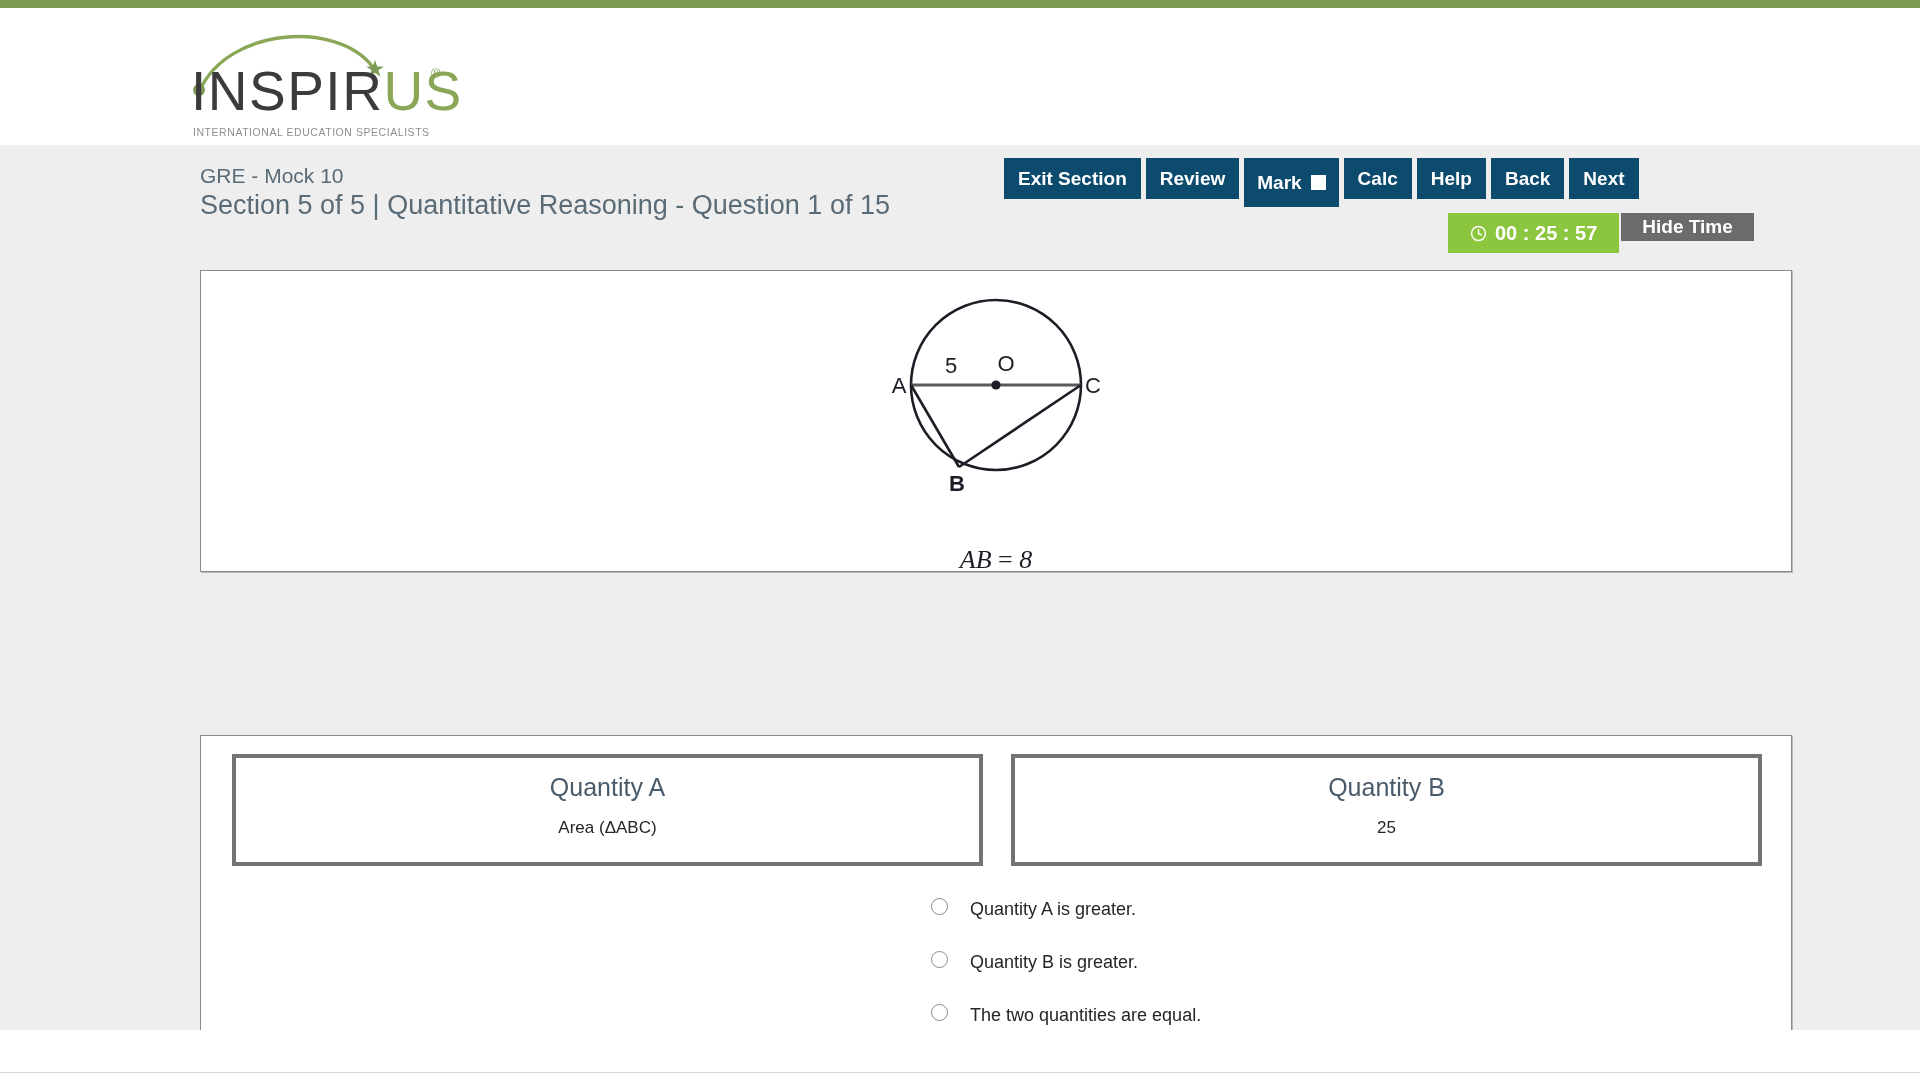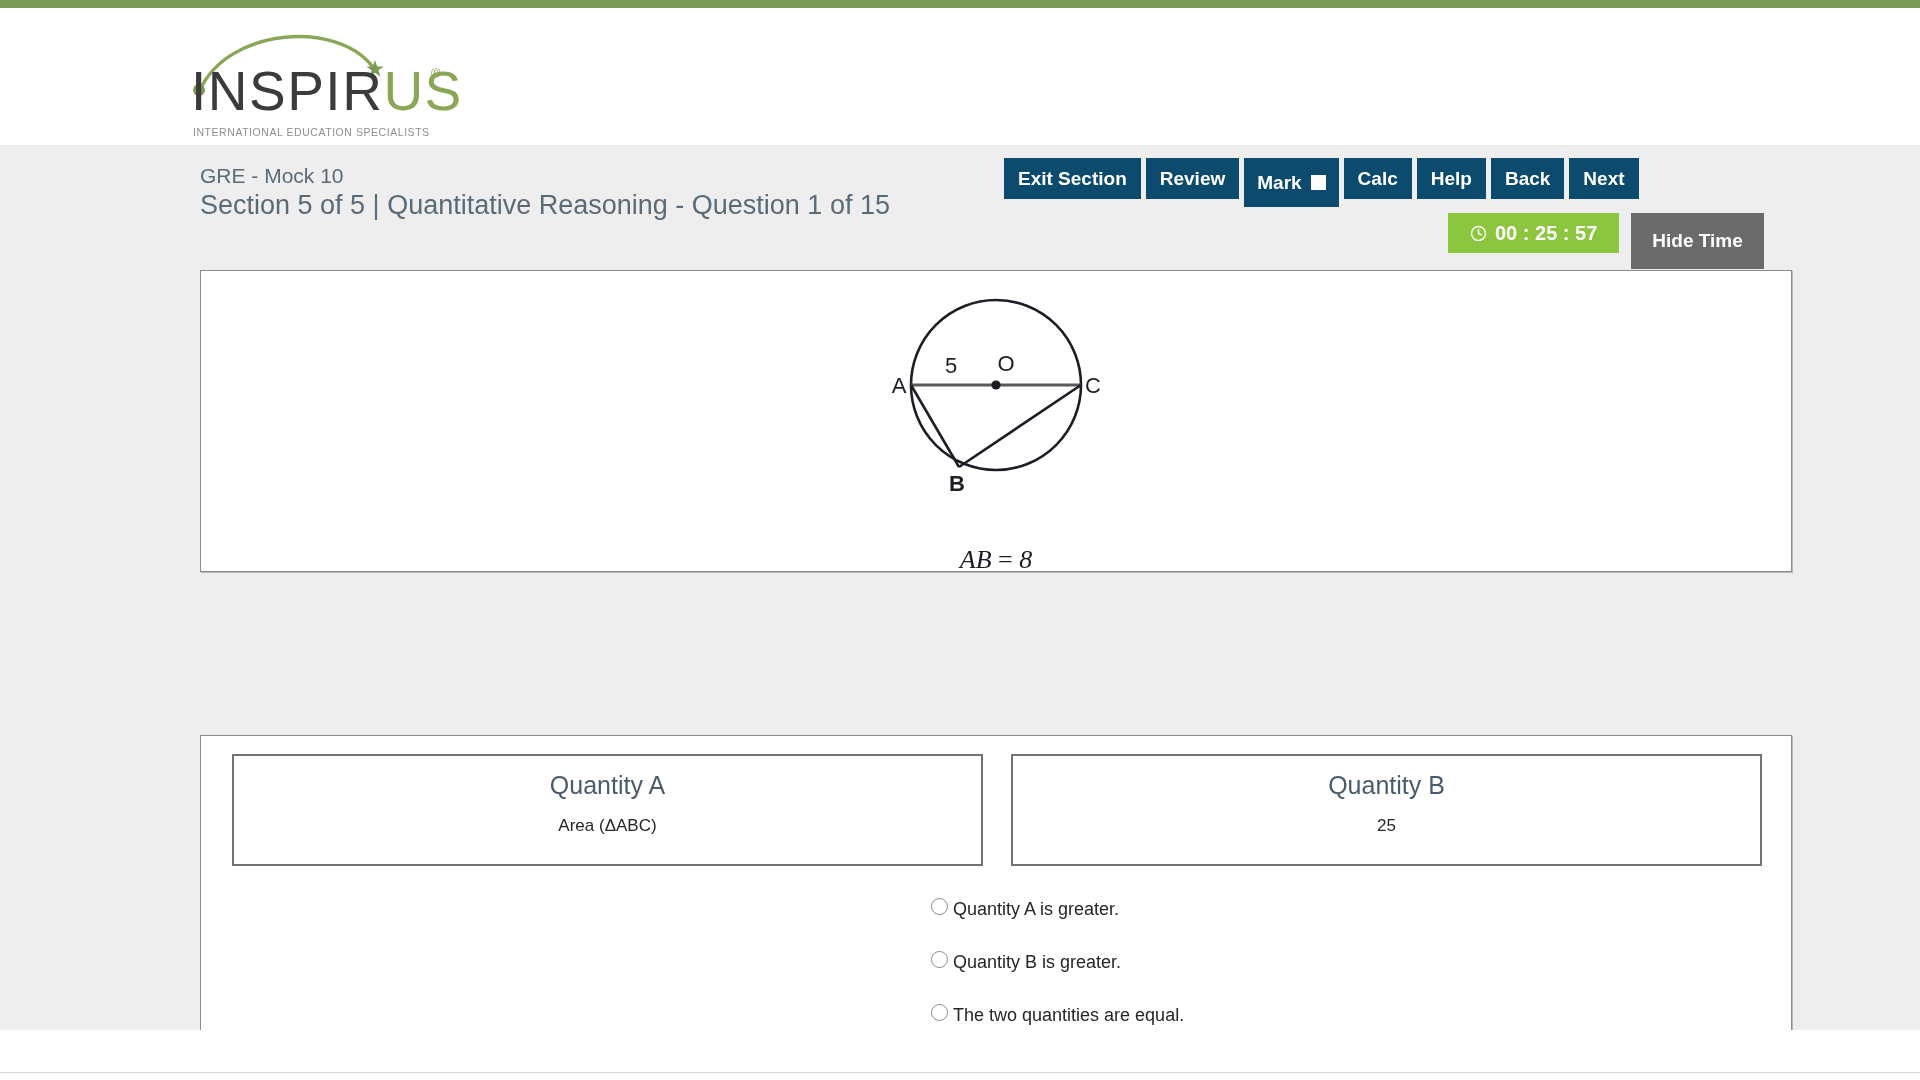--- a/index.html
+++ b/index.html
@@ -89,36 +89,36 @@
     padding: 0 13px; gap: 9px;
   }
   .mark-box {
     width: 15px; height: 15px; background: #ffffff;
     display: inline-block;
   }
 
   
   .timer-row {
     position: absolute; left: 1448px; top: 68px;
-    display: flex; gap: 12px; align-items: stretch;
+    display: flex; gap: 2px; align-items: stretch;
   }
   .timer {
     background: #8cc63e; color: #fff;
     font-size: 20px; font-weight: bold;
     display: flex; align-items: center; justify-content: center;
     gap: 8px;
     padding: 0 22px; height: 40px;
     white-space: nowrap;
   }
   .clock-ico { display:flex; align-items:center; }
   .hide-time {
     background: #6b6b6b; color: #fff;
     font-size: 19px; font-weight: bold;
     display: flex; align-items: center; justify-content: center;
-    padding: 0 21px; height: 56px;
+    padding: 0 21px; height: 28px;
     cursor: pointer; white-space: nowrap;
   }
 
   
   .panel {
     position: absolute; background: #ffffff;
     border: 1px solid #8a8a8a;
     box-shadow: 1px 1px 0 rgba(0,0,0,.22);
   }
   #stimulus { left: 200px; top: 125px; width: 1592px; height: 302px; }
@@ -138,38 +138,38 @@
   .ab-eq .op { font-style: normal; }
 
   
   #question { left: 200px; top: 590px; width: 1592px; height: 440px; }
 
   .quantity-row {
     position: absolute; left: 31px; top: 18px;
     width: 1530px; display: flex; gap: 28px;
   }
   .qbox {
-    flex: 1 1 0; border: 2px solid #737373; background: #fff;
+    flex: 1 1 0; border: 4px solid #737373; background: #fff;
     height: 112px; position: relative;
   }
   .qbox-title {
     position: absolute; left: 0; right: 0; top: 15px;
     text-align: center; font-size: 25px; color: #4a5b6b;
   }
   .qbox-value {
     position: absolute; left: 0; right: 0; top: 60px;
     text-align: center; font-size: 17px; color: #262626;
   }
 
   .choices {
     position: absolute; left: 730px; top: 158px;
     display: flex; flex-direction: column;
   }
   .choice {
-    display: flex; align-items: flex-start; gap: 5px;
+    display: flex; align-items: flex-start; gap: 22px;
     margin-bottom: 22px; cursor: pointer;
   }
   .radio {
     width: 17px; height: 17px; border: 1.4px solid #8b8b8b;
     border-radius: 50%; background: #fff; flex: 0 0 auto;
     margin-top: 4px;
   }
   .choice-label {
     font-size: 18px; color: #262626; line-height: 31px;
     max-width: 480px;

